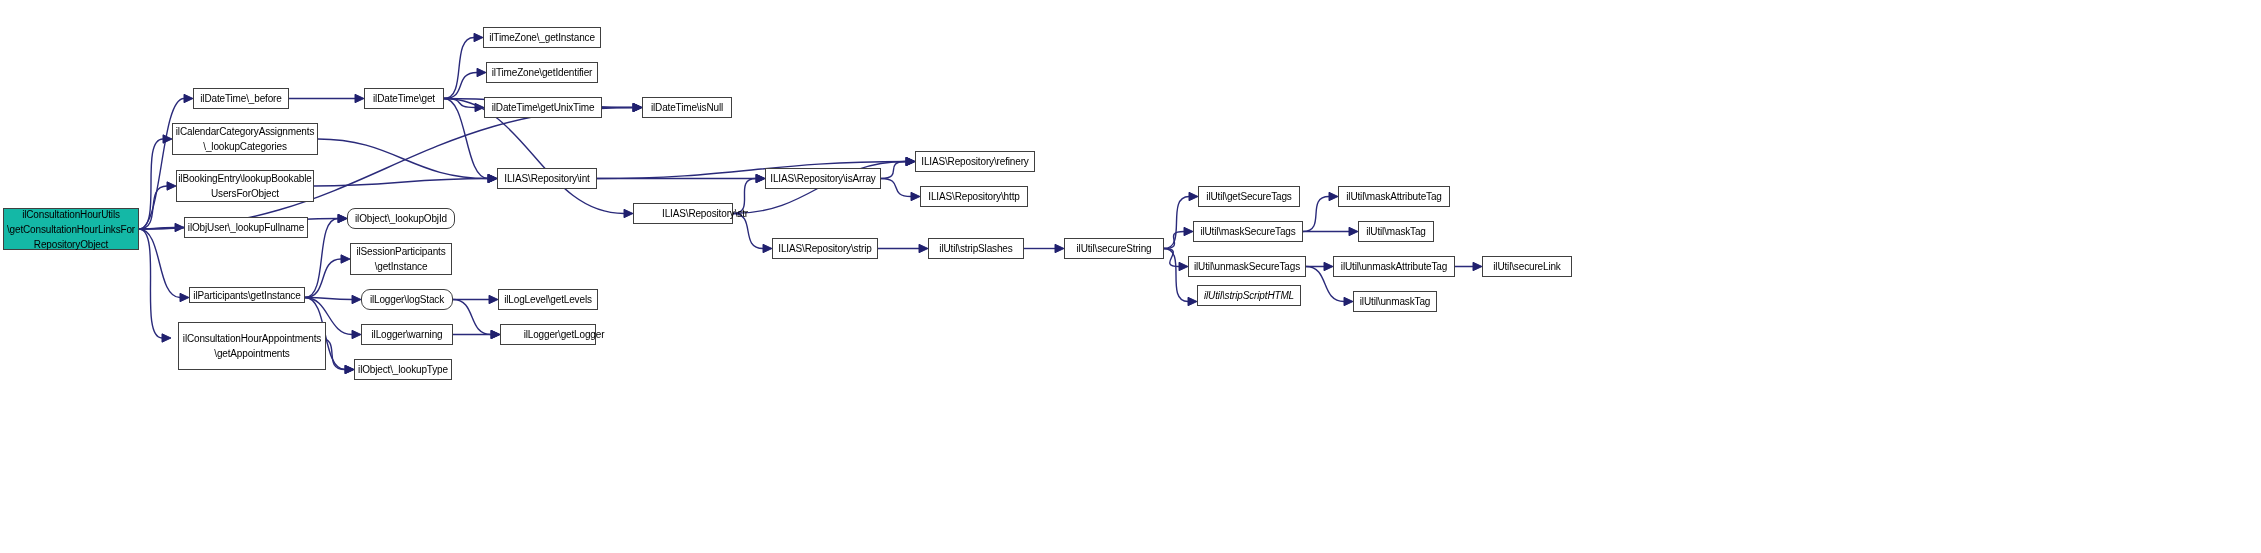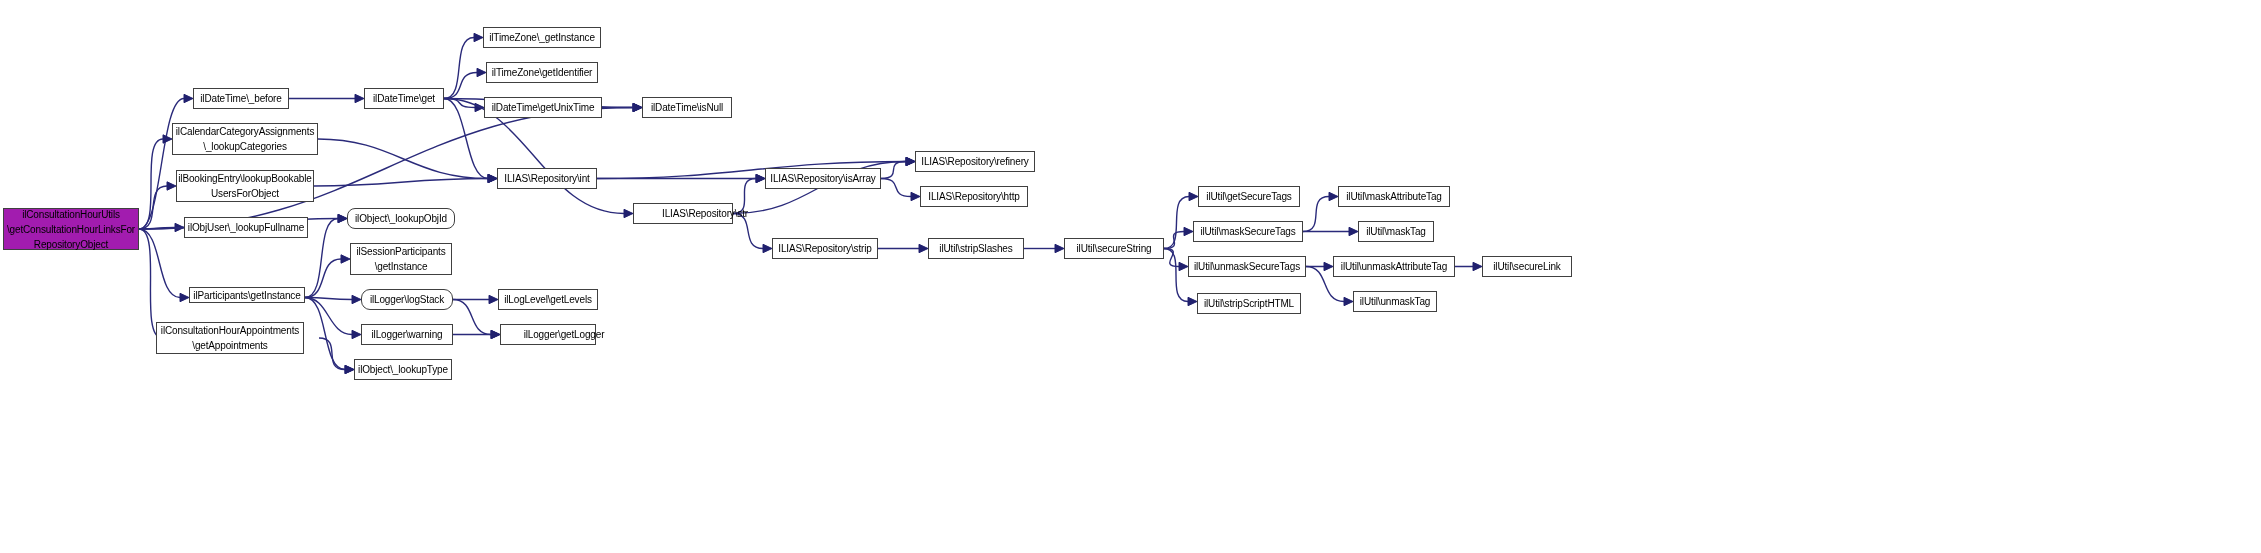--- a/index.html
+++ b/index.html
@@ -14,21 +14,21 @@
     font-size:10px;
     line-height:15px;
     display:flex;
     align-items:center;
     justify-content:center;
     text-align:center;
     white-space:pre;
     letter-spacing:-0.15px;
   }
   .node.root{
-    background:#a21caf;
+    background:#14b8a6;
     border:1px solid #404040;
   }
   svg.edges{position:absolute;left:0;top:0;width:2261px;height:553px;pointer-events:none;}
   svg.edges path{fill:none;stroke:#2a2a7a;stroke-width:1.4px;}
   svg.edges polygon{fill:#20206e;stroke:#20206e;stroke-width:1px;}
 </style>
 </head>
 <body>
 
 <div id="graph">
@@ -128,21 +128,21 @@
       <div class="node root" style="left: 3px; top: 208px; width: 136px; height: 42px;">ilConsultationHourUtils
 \getConsultationHourLinksFor
 RepositoryObject</div>
       <div class="node" style="left: 193px; top: 88px; width: 96px; height: 21px;">ilDateTime\_before</div>
       <div class="node" style="left: 172px; top: 123px; width: 146px; height: 32px;">ilCalendarCategoryAssignments
 \_lookupCategories</div>
       <div class="node" style="left: 176px; top: 170px; width: 138px; height: 32px;">ilBookingEntry\lookupBookable
 UsersForObject</div>
       <div class="node" style="left: 184px; top: 217px; width: 124px; height: 21px;">ilObjUser\_lookupFullname</div>
       <div class="node" style="left: 189px; top: 287px; width: 116px; height: 16px;">ilParticipants\getInstance</div>
-      <div class="node" style="left: 156px; top: 322px; width: 148px; height: 32px;">ilConsultationHourAppointments
+      <div class="node" style="left: 178px; top: 322px; width: 148px; height: 48px;">ilConsultationHourAppointments
 \getAppointments</div>
       <div class="node" style="left: 364px; top: 88px; width: 80px; height: 21px;">ilDateTime\get</div>
       <div class="node" style="left: 347px; top: 208px; width: 108px; height: 21px; border-radius: 8px;">ilObject\_lookupObjId</div>
       <div class="node" style="left: 350px; top: 243px; width: 102px; height: 32px;">ilSessionParticipants
 \getInstance</div>
       <div class="node" style="left: 361px; top: 289px; width: 92px; height: 21px; border-radius: 9px;">ilLogger\logStack</div>
       <div class="node" style="left: 361px; top: 324px; width: 92px; height: 21px;">ilLogger\warning</div>
       <div class="node" style="left: 354px; top: 359px; width: 98px; height: 21px;">ilObject\_lookupType</div>
       <div class="node" style="left: 483px; top: 27px; width: 118px; height: 21px;">ilTimeZone\_getInstance</div>
       <div class="node" style="left: 486px; top: 62px; width: 112px; height: 21px;">ilTimeZone\getIdentifier</div>
@@ -154,20 +154,20 @@
       <div class="node" style="left: 633px; top: 203px; width: 100px; height: 21px; padding-left: 44px;">ILIAS\Repository\str</div>
       <div class="node" style="left: 772px; top: 238px; width: 106px; height: 21px;">ILIAS\Repository\strip</div>
       <div class="node" style="left: 765px; top: 168px; width: 116px; height: 21px;">ILIAS\Repository\isArray</div>
       <div class="node" style="left: 915px; top: 151px; width: 120px; height: 21px;">ILIAS\Repository\refinery</div>
       <div class="node" style="left: 920px; top: 186px; width: 108px; height: 21px;">ILIAS\Repository\http</div>
       <div class="node" style="left: 928px; top: 238px; width: 96px; height: 21px;">ilUtil\stripSlashes</div>
       <div class="node" style="left: 1064px; top: 238px; width: 100px; height: 21px;">ilUtil\secureString</div>
       <div class="node" style="left: 1198px; top: 186px; width: 102px; height: 21px;">ilUtil\getSecureTags</div>
       <div class="node" style="left: 1193px; top: 221px; width: 110px; height: 21px;">ilUtil\maskSecureTags</div>
       <div class="node" style="left: 1188px; top: 256px; width: 118px; height: 21px;">ilUtil\unmaskSecureTags</div>
-      <div class="node" style="left: 1197px; top: 293px; width: 104px; height: 21px;">ilUtil\stripScriptHTML</div>
+      <div class="node" style="left: 1197px; top: 285px; width: 104px; height: 21px; font-style: italic;">ilUtil\stripScriptHTML</div>
       <div class="node" style="left: 1338px; top: 186px; width: 112px; height: 21px;">ilUtil\maskAttributeTag</div>
       <div class="node" style="left: 1358px; top: 221px; width: 76px; height: 21px;">ilUtil\maskTag</div>
       <div class="node" style="left: 1333px; top: 256px; width: 122px; height: 21px;">ilUtil\unmaskAttributeTag</div>
       <div class="node" style="left: 1353px; top: 291px; width: 84px; height: 21px;">ilUtil\unmaskTag</div>
       <div class="node" style="left: 1482px; top: 256px; width: 90px; height: 21px;">ilUtil\secureLink</div>
     </div>
 </div>
 
 </body></html>

